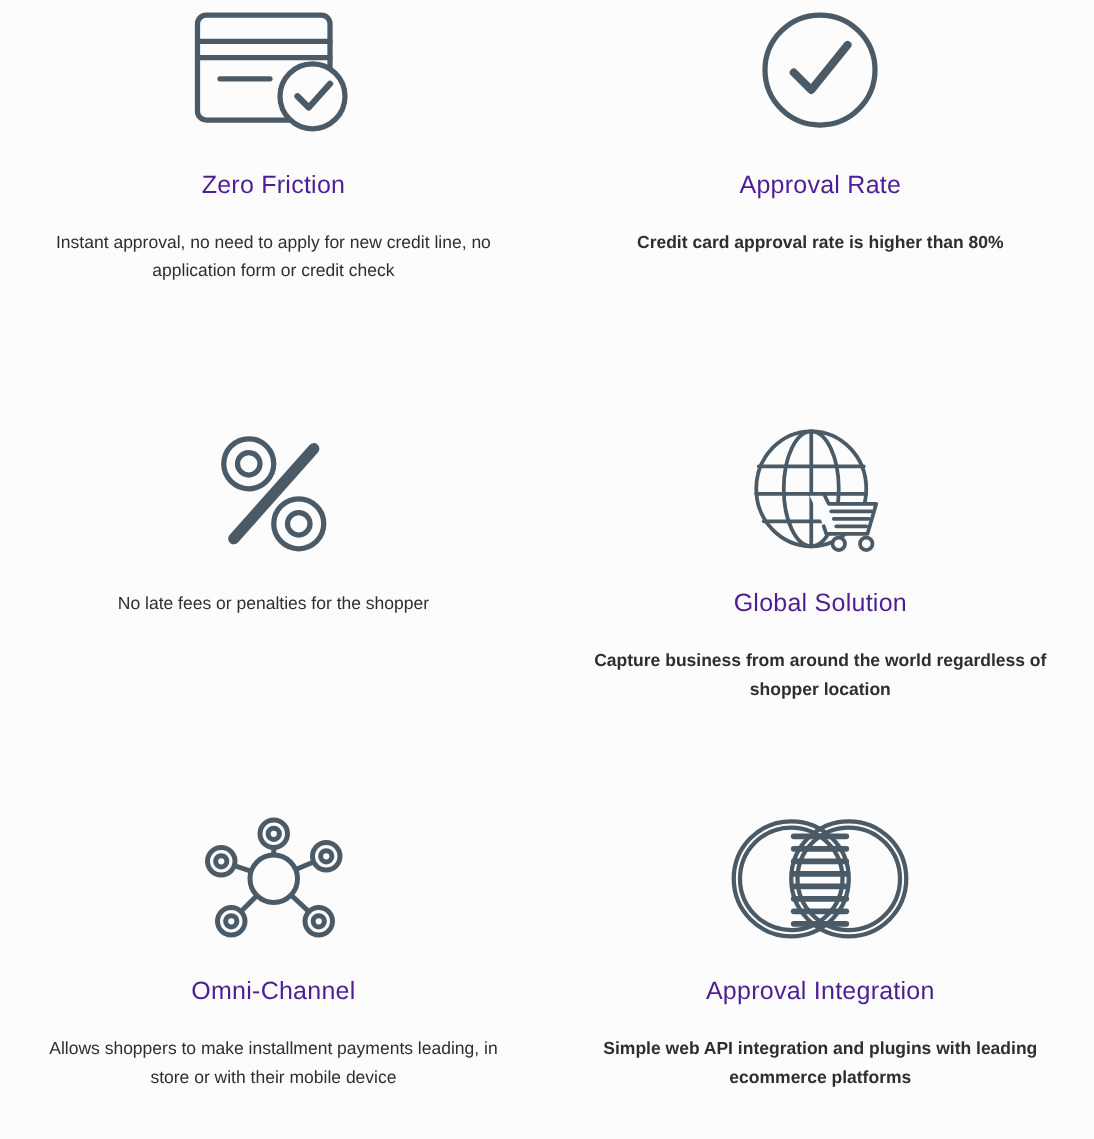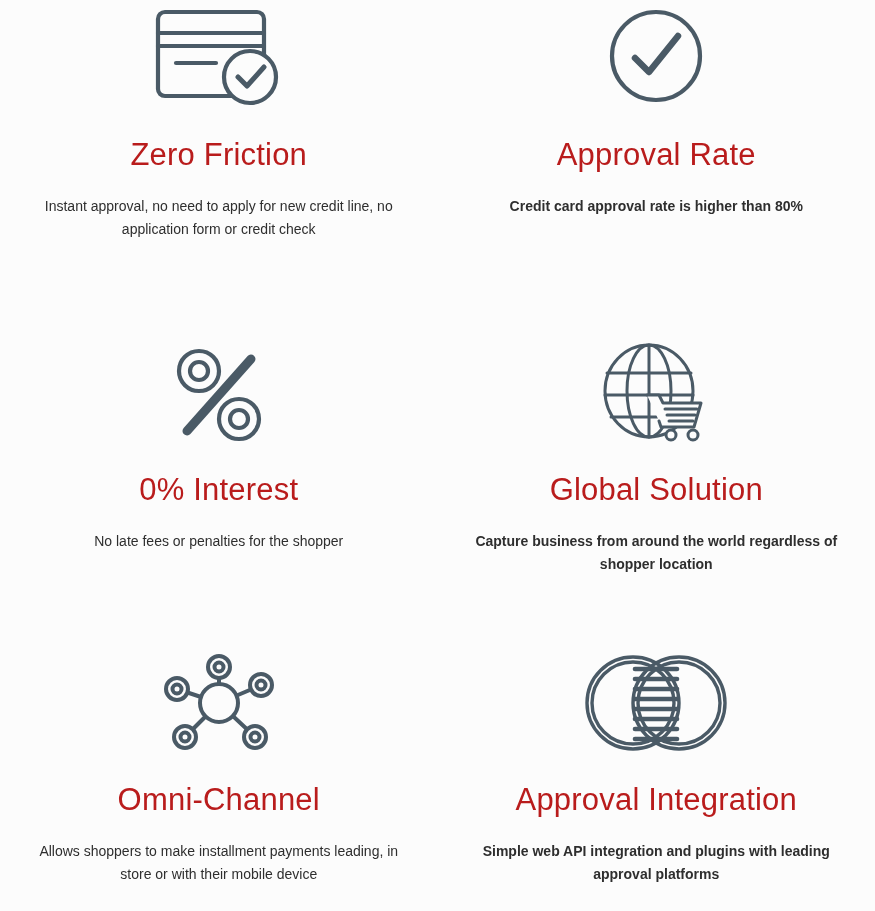--- a/index.html
+++ b/index.html
@@ -37,23 +37,23 @@
   .icon-wrap {
     width: 132px;
     height: 108px;
     display: flex;
     align-items: center;
     justify-content: center;
   }
   .icon-wrap svg { display: block; overflow: visible; }
 
   .feature-title {
-    font-size: 31px;
+    font-size: 20px;
     font-weight: 300;
-    color: #b91c1c;
+    color: #4c1d95;
     letter-spacing: 0.2px;
     line-height: 1.2;
     margin-top: 24px;
   }
 
   .row1 .feature-title { margin-top: 26px; }
   .row2 .feature-title { margin-top: 22px; }
   .row3 .feature-title { }
 
   .feature-desc {
@@ -101,21 +101,20 @@
   <div class="feature-card row2 col-left">
     <div class="icon-wrap">
       <svg width="96" height="100" viewBox="0 0 96 100" fill="none" stroke="#4a5a66" stroke-width="4.2" stroke-linecap="round" stroke-linejoin="round">
         <line x1="16" y1="86" x2="80" y2="14" stroke-width="9"></line>
         <circle cx="28" cy="26" r="20"></circle>
         <circle cx="28" cy="26" r="9"></circle>
         <circle cx="68" cy="74" r="20"></circle>
         <circle cx="68" cy="74" r="9"></circle>
       </svg>
     </div>
-    <div class="feature-title">0% Interest</div>
     <div class="feature-desc">No late fees or penalties for the shopper</div>
   </div>
 
   <div class="feature-card row2 col-right">
     <div class="icon-wrap">
       <svg width="110" height="104" viewBox="0 0 110 104" fill="none" stroke="#4a5a66" stroke-width="3" stroke-linecap="round" stroke-linejoin="round">
 
         <ellipse cx="48" cy="48" rx="44" ry="46"></ellipse>
         <ellipse cx="48" cy="48" rx="22" ry="46"></ellipse>
         <line x1="48" y1="2" x2="48" y2="94"></line>
@@ -183,16 +182,16 @@
           <line x1="60" y1="86" x2="102" y2="86"></line>
         </g>
 
         <circle cx="58" cy="50" r="46"></circle>
         <circle cx="58" cy="50" r="41"></circle>
         <circle cx="104" cy="50" r="46"></circle>
         <circle cx="104" cy="50" r="41"></circle>
       </svg>
     </div>
     <div class="feature-title">Approval Integration</div>
-    <div class="feature-desc">Simple web API integration and plugins with leading approval platforms</div>
+    <div class="feature-desc">Simple web API integration and plugins with leading ecommerce platforms</div>
   </div>
 
 </div>
 
 </body></html>

